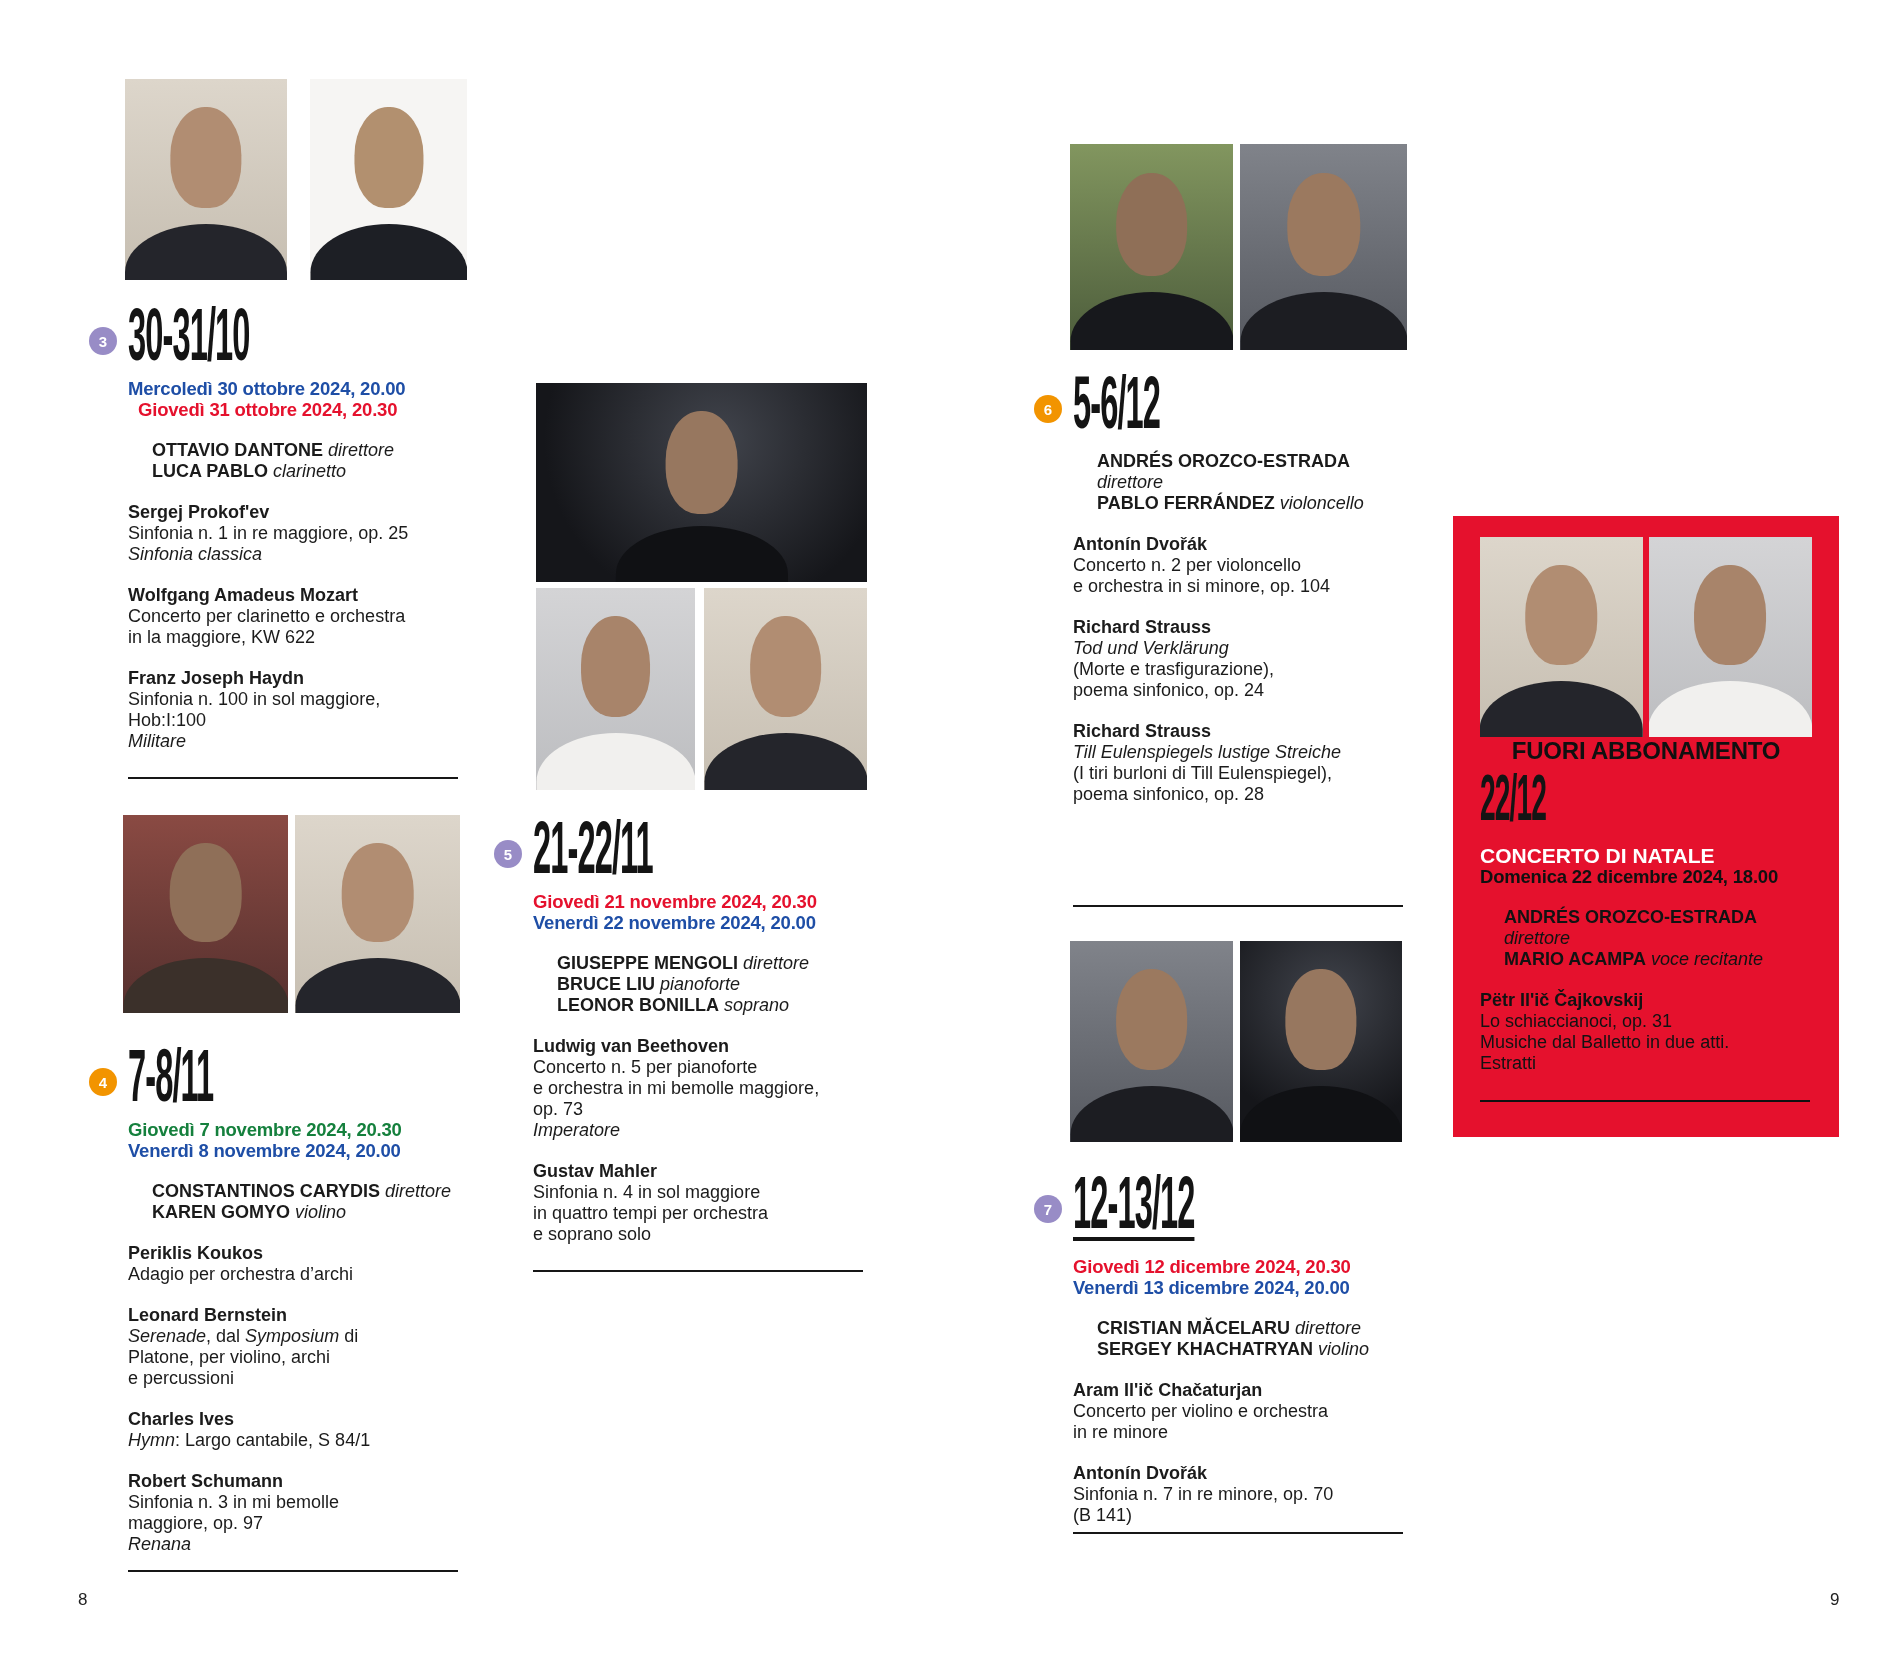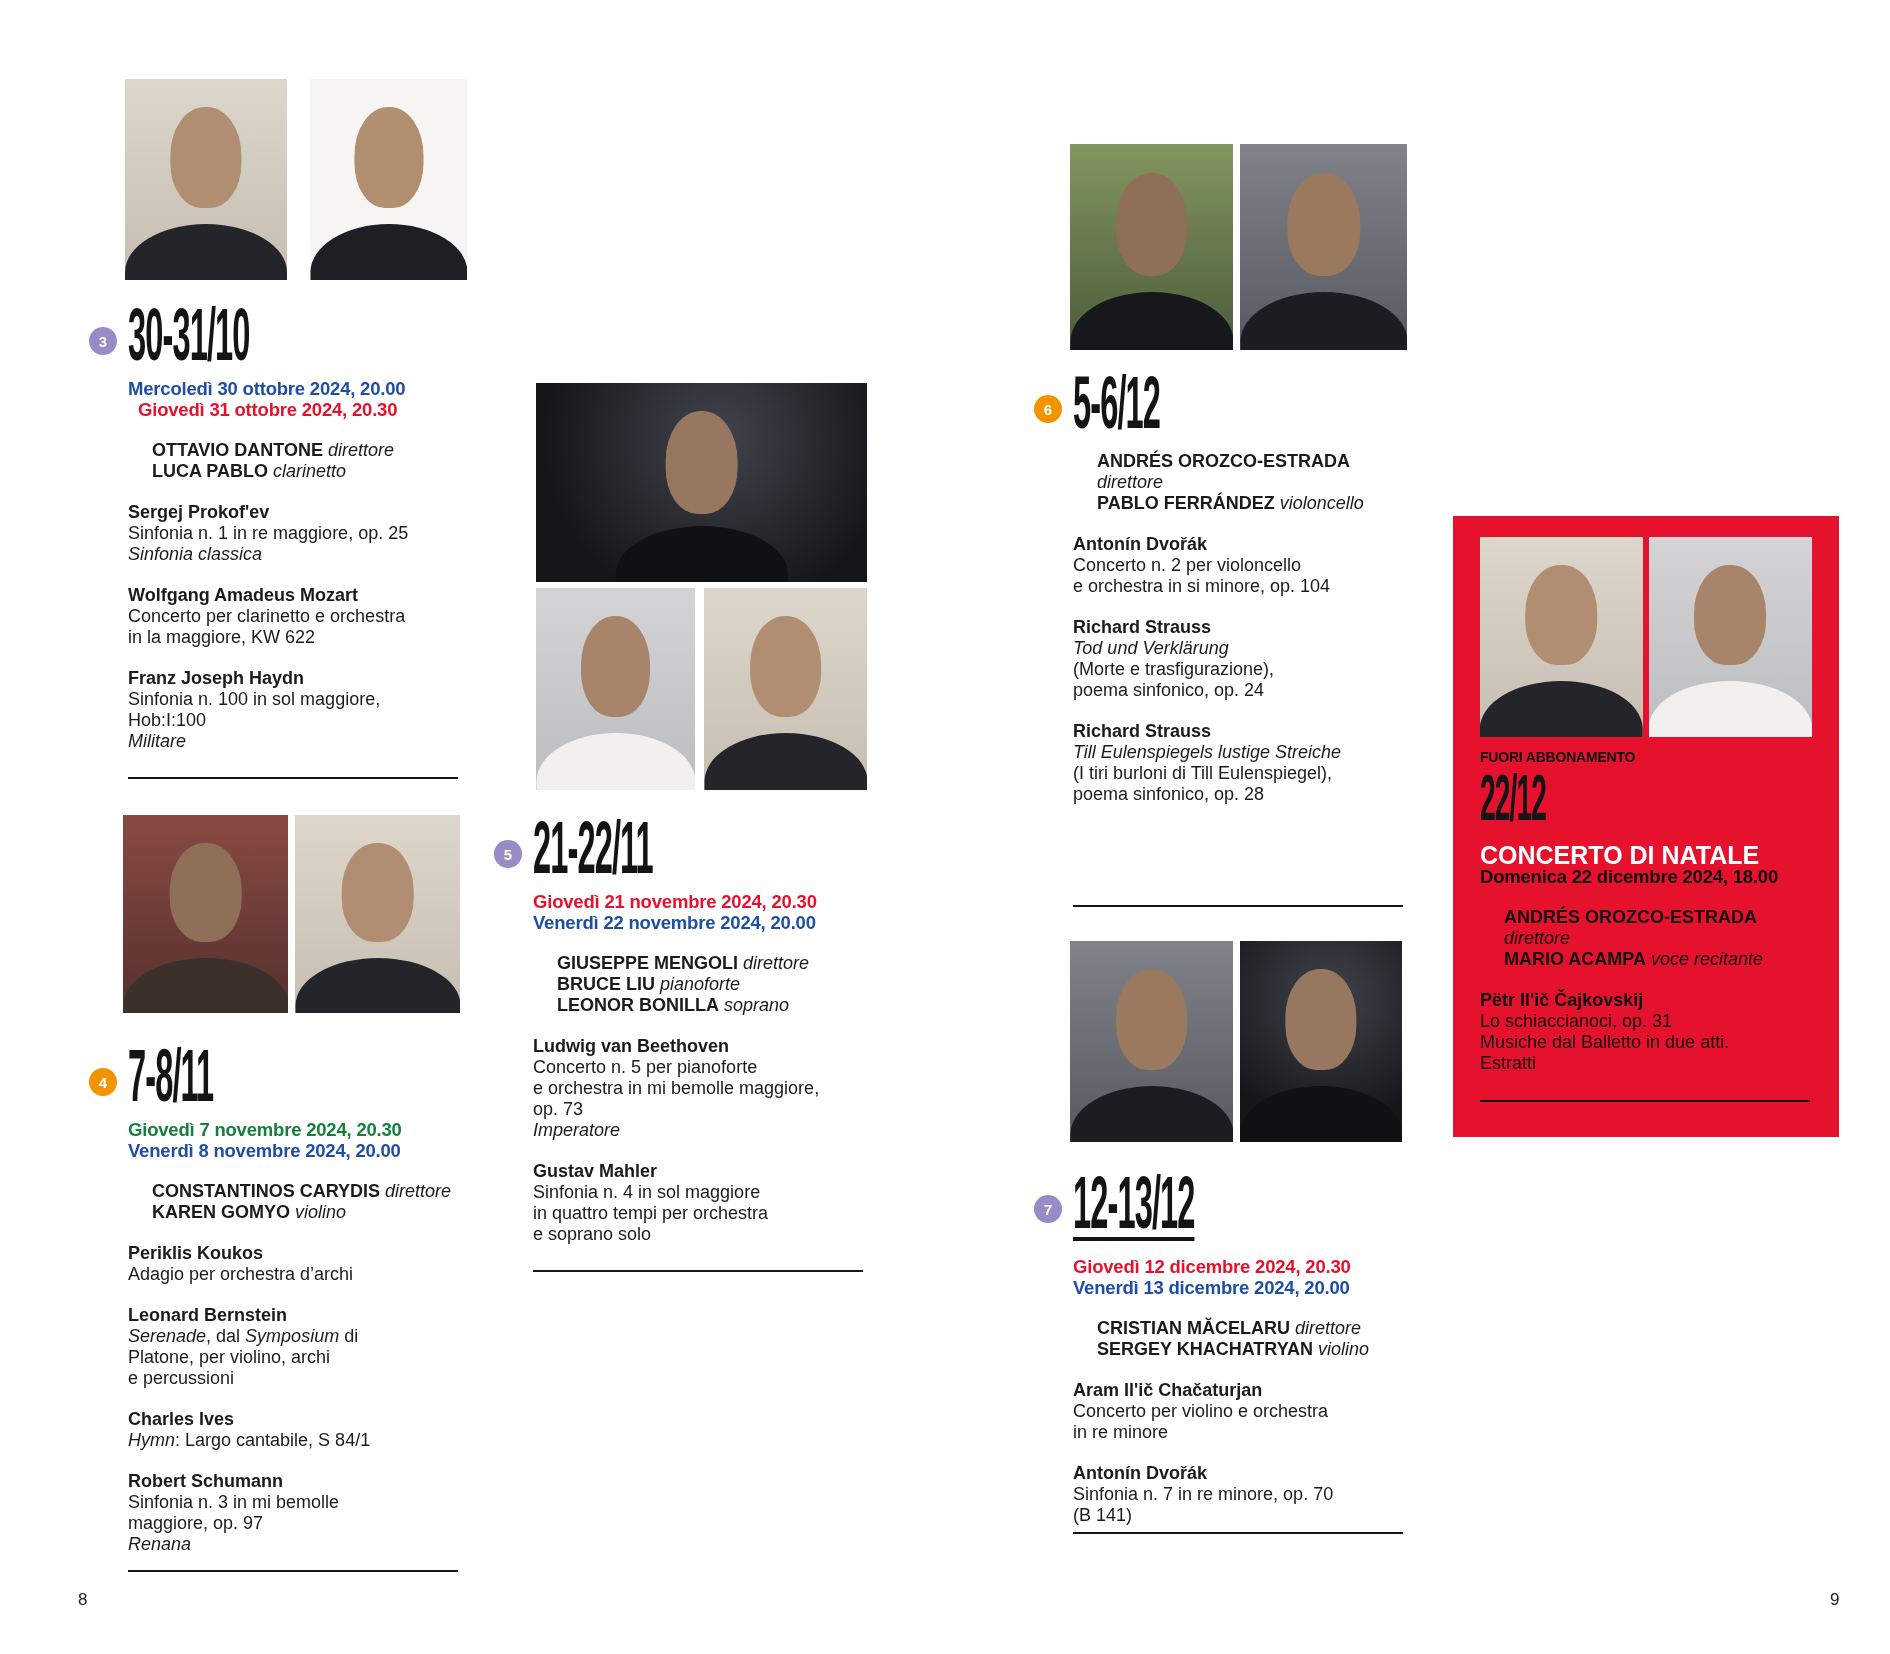--- a/index.html
+++ b/index.html
@@ -45,22 +45,22 @@
   .group{margin-top:20px;font-size:18px;line-height:21px;}
   .group .composer{font-weight:700;}
   .it{font-style:italic;}
   .rule{position:absolute;width:330px;height:2px;background:#161616;}
 
   
   .fuori{position:absolute;left:1453px;top:516px;width:386px;height:621px;box-sizing:border-box;
          padding:21px 27px;}
   .fuori .photos{display:flex;gap:6px;}
   .fuori .photos .photo{position:relative;}
-  .fuori .label{margin-top:12px;font-weight:700;font-size:14px;color:#101010;letter-spacing:-0.2px;}
-  .fuori .title{margin-top:22px;font-weight:700;font-size:25px;line-height:21px;color:#ffffff;}
+  .fuori .label{font-weight:700;font-size:24px;color:#101010;letter-spacing:-0.2px;text-align:center;}
+  .fuori .title{margin-top:22px;font-weight:700;font-size:21px;line-height:21px;color:#ffffff;}
   .fuori .fdate{font-weight:700;font-size:18.5px;line-height:21px;color:#101010;letter-spacing:-0.2px;}
   .fuori .performers,.fuori .group{color:#121212;}
   .fuori .rule-in{margin-top:26px;width:330px;height:2px;background:#101010;}
 
   .pagenum{position:absolute;font-size:17px;color:#222;}
 </style>
 </head>
 <body>
 
 <div class="page">

